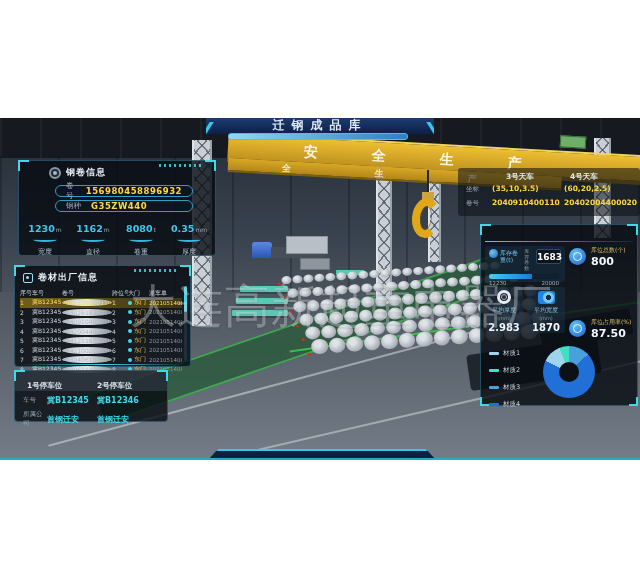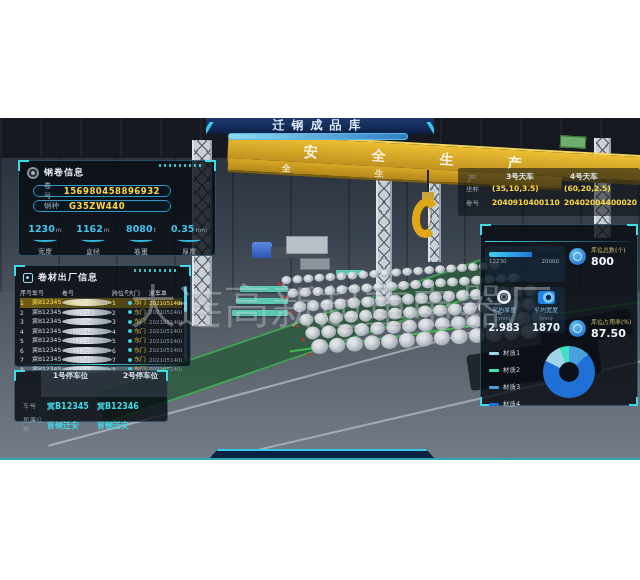--- a/index.html
+++ b/index.html
@@ -85,21 +85,21 @@
   .ptitle { color:#e8eef4; font-size:9px; font-weight:bold; letter-spacing:1px; }
   .ring-icon { width:12px; height:12px; border-radius:50%; border:2px solid #8e98a2; background:#232c36; position:relative; flex:0 0 auto; }
   .ring-icon::after { content:""; position:absolute; left:2px; top:2px; width:4px; height:4px; border-radius:50%; background:#aab4be; }
   .sq-icon { width:10px; height:10px; border:1.5px solid #9fe0ee; border-radius:2px; position:relative; flex:0 0 auto; }
   .sq-icon::after { content:""; position:absolute; left:2px; top:2px; width:3px; height:3px; background:#9fe0ee; border-radius:50%; }
   .bar-icon { width:10px; height:10px; position:relative; flex:0 0 auto; border-bottom:1.5px solid #6fc6f0; }
   .bar-icon::before { content:""; position:absolute; left:1px; bottom:1px; width:2px; height:5px; background:#6fc6f0; }
   .bar-icon::after { content:""; position:absolute; left:5px; bottom:1px; width:2px; height:8px; background:#3fd9e8; }
 
   
-  .coil-info { left:18px; top:42px; width:198px; height:96px; }
+  .coil-info { left:18px; top:42px; width:198px; height:96px;padding-left:22px; }
   .pill { display:flex; align-items:center; gap:10px; margin:3px 0 0 14px; width:138px; height:12px;
     border:1px solid #2f9cc8; border-radius:7px; background:rgba(8,24,36,.55); padding:0 10px; }
   .pill .lb { color:#9fb4c4; font-size:7.5px; }
   .pill .vl { color:#ffd83d; font-size:8.5px; font-weight:bold; letter-spacing:.5px; }
   .metrics { position:absolute; left:2px; top:56px; width:194px; display:flex; }
   .metric { width:48px; text-align:center; }
   .metric .num { color:#3fc8f0; font-size:9.5px; font-weight:bold; }
   .metric .unit { color:#9aa8b4; font-size:6px; margin-left:1px; }
   .metric .arc { width:24px; height:5px; margin:1px auto 0; border-bottom:2px solid #3fc8f0; border-radius:50%; opacity:.9; }
   .metric .mlb { color:#b8c4ce; font-size:7px; margin-top:5px; }
@@ -115,21 +115,21 @@
   .tr .td.gate { color:#e0c040; display:flex; align-items:center; gap:2px; }
   .pin { width:4px; height:4px; border-radius:50%; background:#3fd9e8; flex:0 0 auto; }
   .tr.hl { background:linear-gradient(90deg, rgba(173,140,16,.6), rgba(110,88,10,.45)); }
   .tr.hl .td { color:#ffe04a; }
   .sbar { position:absolute; right:3px; top:20px; bottom:5px; width:3px; background:rgba(40,60,75,.6); border-radius:2px; }
   .sthumb { position:absolute; top:0; width:3px; height:26px; background:#43d8ea; border-radius:2px; }
   .bline { position:absolute; left:6px; right:6px; bottom:1px; height:1px; background:linear-gradient(90deg, transparent, #3fd9e8, transparent); }
 
   
   .parking { left:14px; top:252px; width:154px; height:52px; }
-  .park-head { display:flex; background:rgba(80,95,110,.35); height:26px; align-items:flex-start;margin-left:26px; }
+  .park-head { display:flex; background:rgba(80,95,110,.35); height:20px; align-items:flex-end; }
   .park-head .ph { font-size:7.5px; color:#dde6ee; font-weight:bold; }
   .park-head .ph.p1 { margin-left:12px; width:70px; }
   .park-row { display:flex; align-items:center; margin-top:4px; }
   .park-row .plb { width:24px; margin-left:8px; font-size:6.5px; color:#97a6b4; }
   .park-row .pv1 { width:50px; font-size:8px; color:#3fd9e8; font-weight:bold; }
   .park-row .pv2 { font-size:8px; color:#3fd9e8; font-weight:bold; }
 
   
   .cranes { left:458px; top:50px; width:182px; height:48px; background:rgba(10,14,20,.55); border:none; border-radius:3px; }
   .cranes::before, .cranes::after { display:none; }
@@ -515,20 +515,26 @@
         <span class="cr-lb" style="top:31px">卷号</span>
         <span class="cr-v" style="left:34px; top:30px">2040910400110</span>
         <span class="cr-v" style="left:106px; top:30px">20402004400020</span>
       </div>
     </div>
 
     <div class="panel stats">
       <div class="hline"></div>
 
       <div class="inv-card">
+        <div class="inv-top">
+          <span class="inv-ic"></span>
+          <span class="inv-lb">库存卷重(t)</span>
+          <span class="inv-cl">库存卷数</span>
+          <span class="inv-box">1683</span>
+        </div>
         <div class="gauge">
             <div class="gauge-fill" id="gauge-fill" style="width: 61.2%;"></div>
           </div>
         <div class="gauge-scale">
           <span>12230</span>
           <span>20000</span>
         </div>
       </div>
 
       <div class="mini-card c1">

